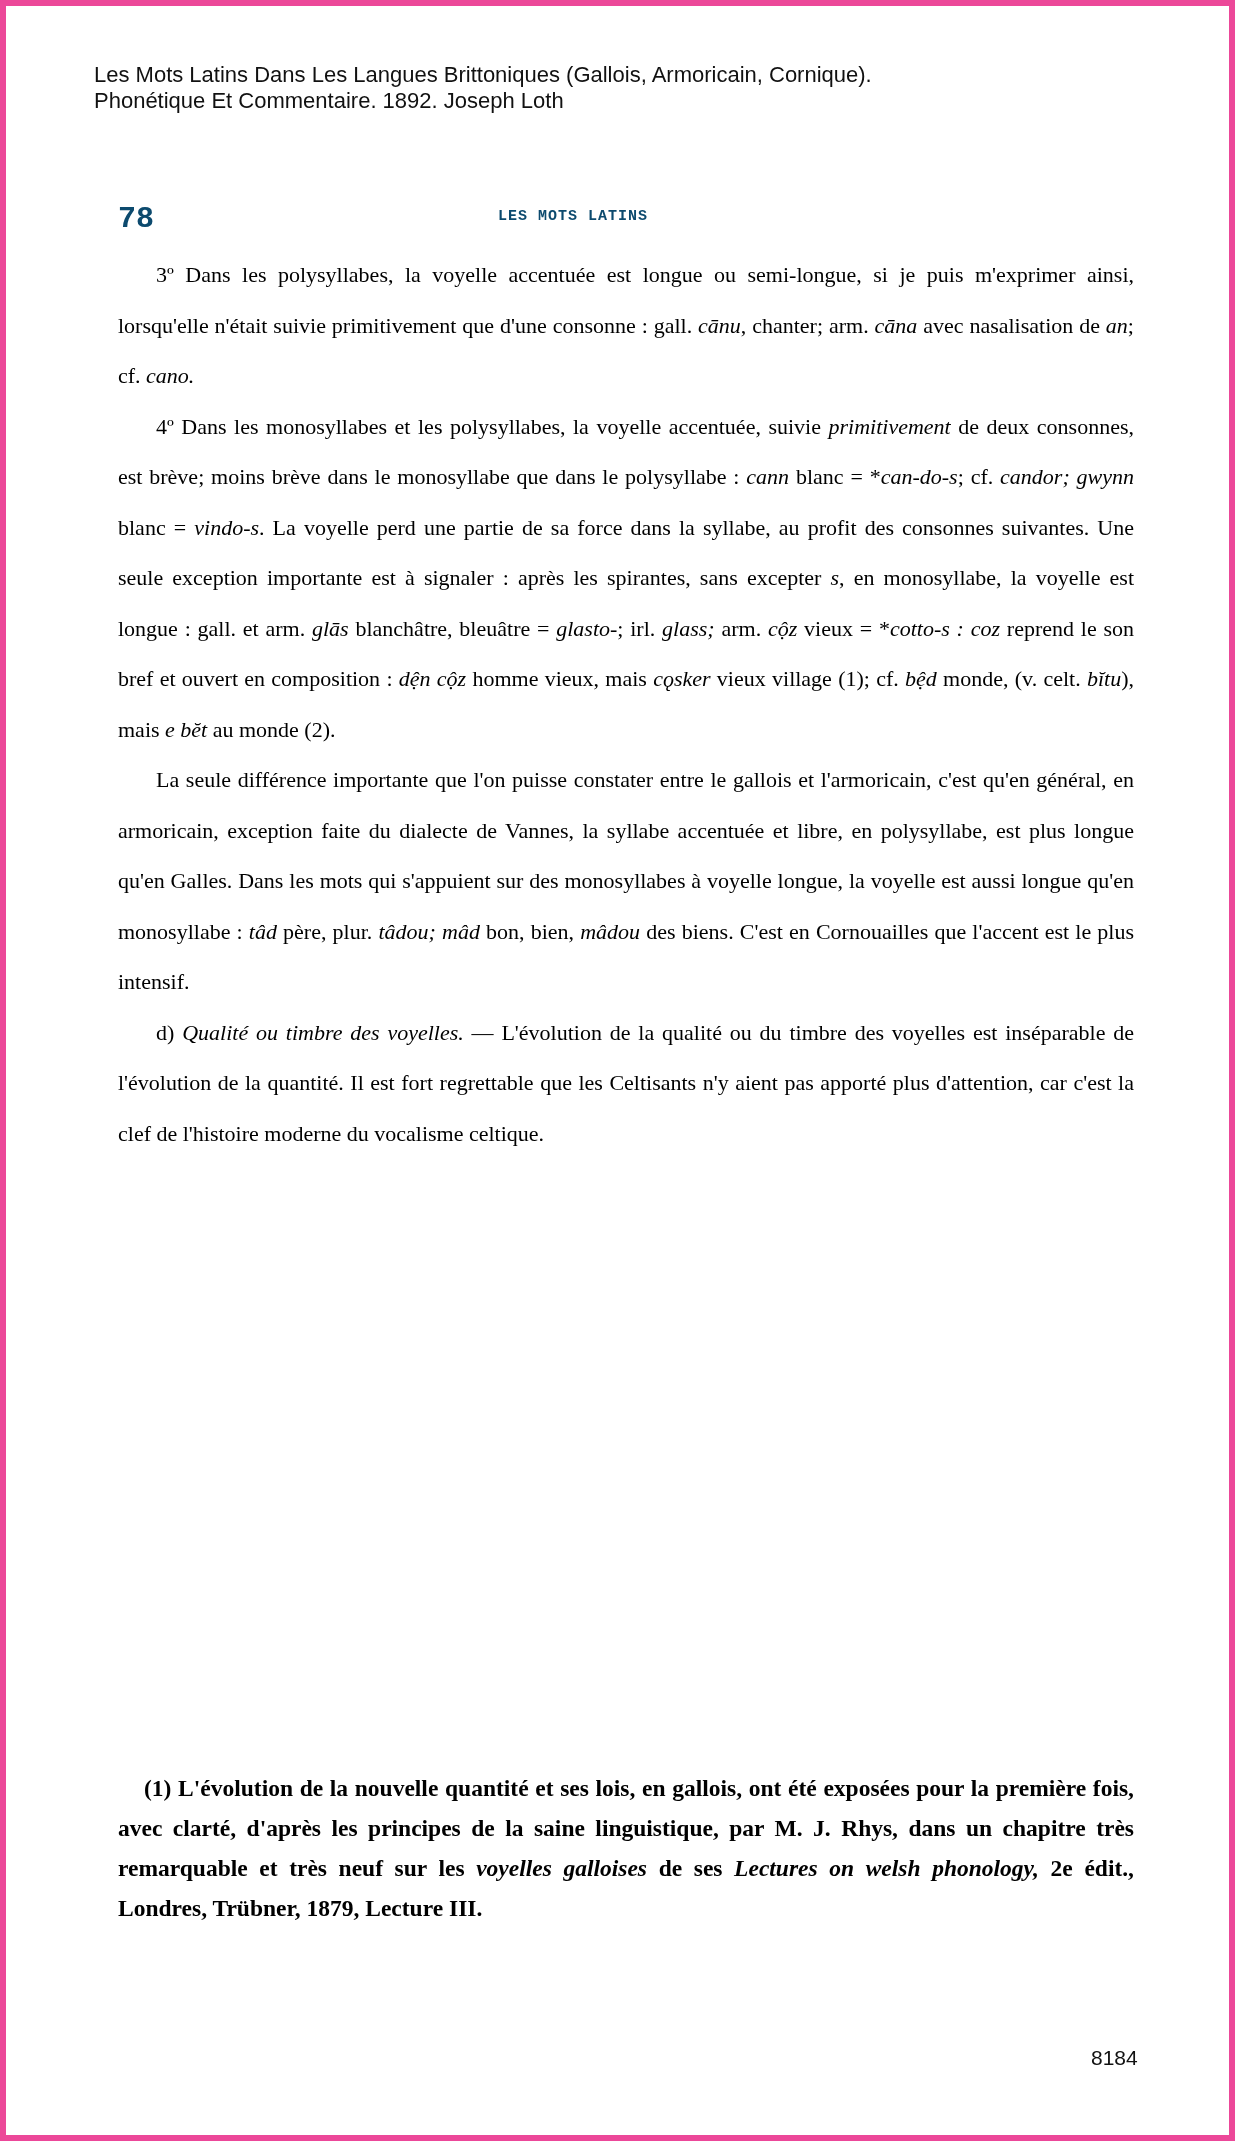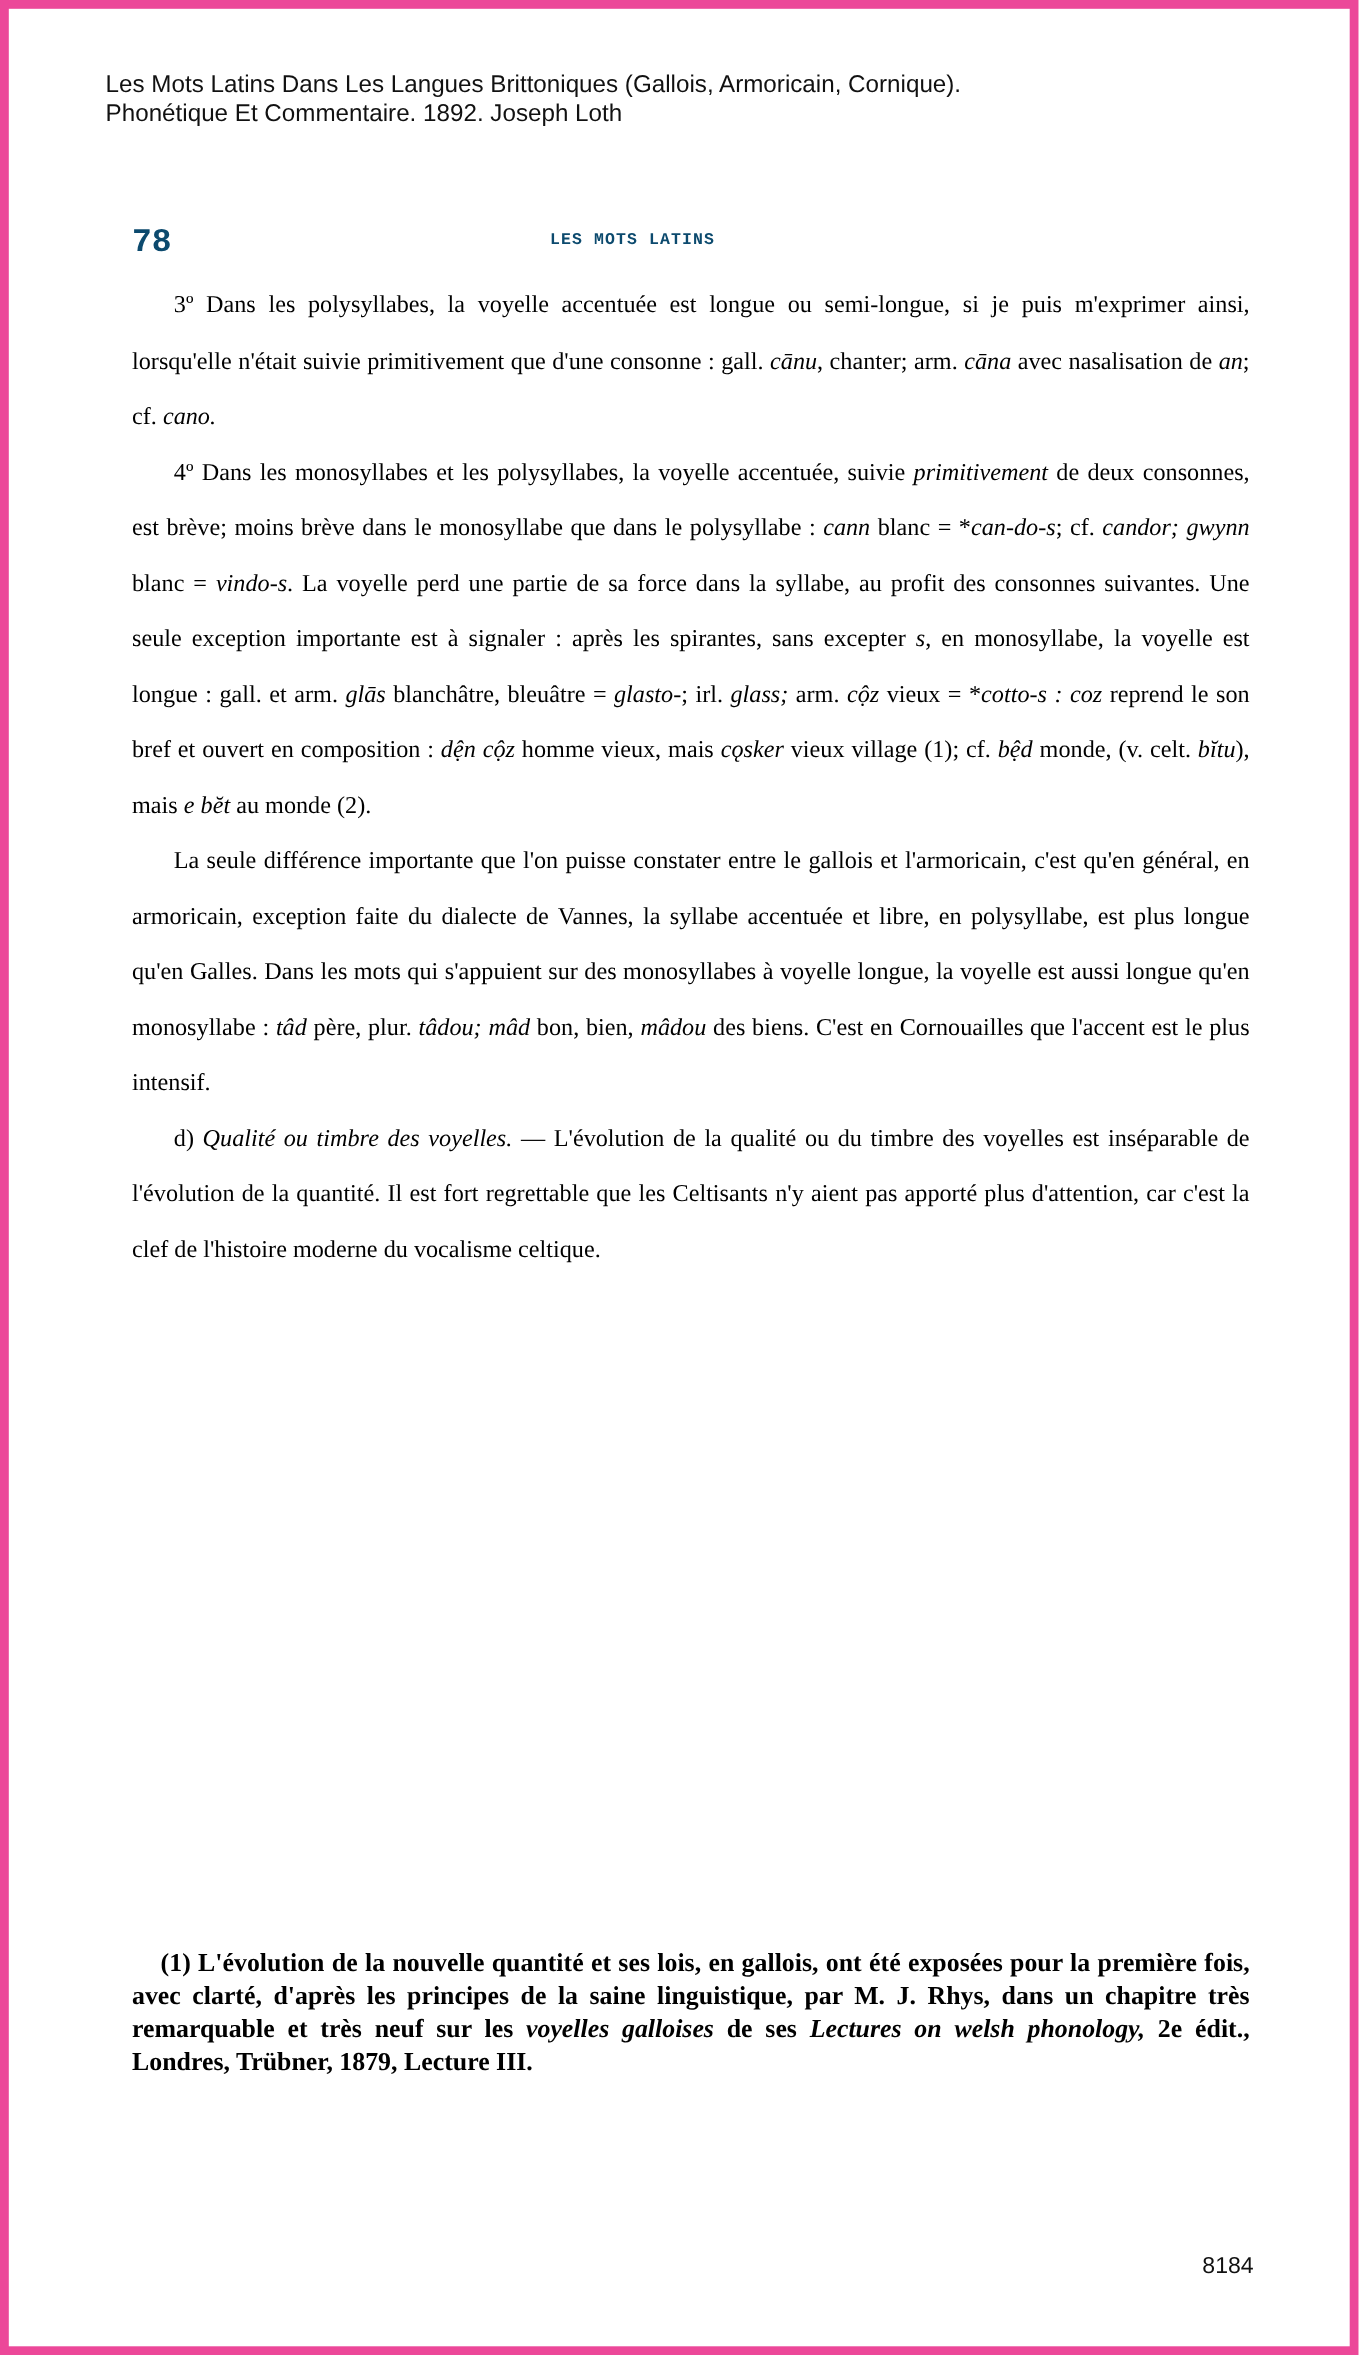--- a/index.html
+++ b/index.html
@@ -1,19 +1,19 @@
 <!DOCTYPE html>
 <html><head>
 <meta charset="utf-8">
 <style>
   html, body { margin: 0; padding: 0; background: #ffffff; }
   body { width: 1235px; height: 2141px; position: relative; overflow: hidden; }
   .frame {
     position: absolute; left: 0; top: 0; width: 1235px; height: 2141px;
-    box-sizing: border-box; border: 8px solid #ec4899; background: #fff;
+    box-sizing: border-box; border: 6px solid #ec4899; background: #fff;
   }
   .header {
     position: absolute; left: 88px; top: 56px; width: 1080px;
     font-family: "Liberation Sans", sans-serif; font-size: 22px; line-height: 26px; color: #111;
   }
   .header div { white-space: nowrap; }
   .runhead {
     position: absolute; left: 112px; top: 196px; width: 1015px; height: 40px;
     font-family: Liberation Mono, monospace; color: #0c4a6e;
   }
@@ -21,21 +21,21 @@
   .runtitle { position: absolute; left: 380px; top: 6px; font-size: 15px; font-weight: bold; letter-spacing: 1px; }
   .body {
     position: absolute; left: 112px; top: 244px; width: 1016px;
     font-family: "Liberation Serif", serif; font-size: 22px; line-height: 50.5px; color: #000;
     text-align: justify;
   }
   .body p { margin: 0; text-indent: 38px; }
   .body em { font-style: italic; }
   .footnotes {
     position: absolute; left: 112px; top: 1762px; width: 1016px;
-    font-family: "Liberation Serif", serif; font-size: 23.5px; line-height: 30px; color: #000;
+    font-family: "Liberation Serif", serif; font-size: 23.5px; line-height: 40px; color: #000;
     text-align: justify; font-weight: bold;
   }
   .footnotes p { margin: 0; text-indent: 26px; }
   .footnotes em { font-style: italic; }
   .stamp {
     position: absolute; left: 1052px; top: 2040px;
     font-family: "Liberation Sans", sans-serif; font-size: 21px; color: #111; margin-left: 33px;
   }
 </style>
 </head>

